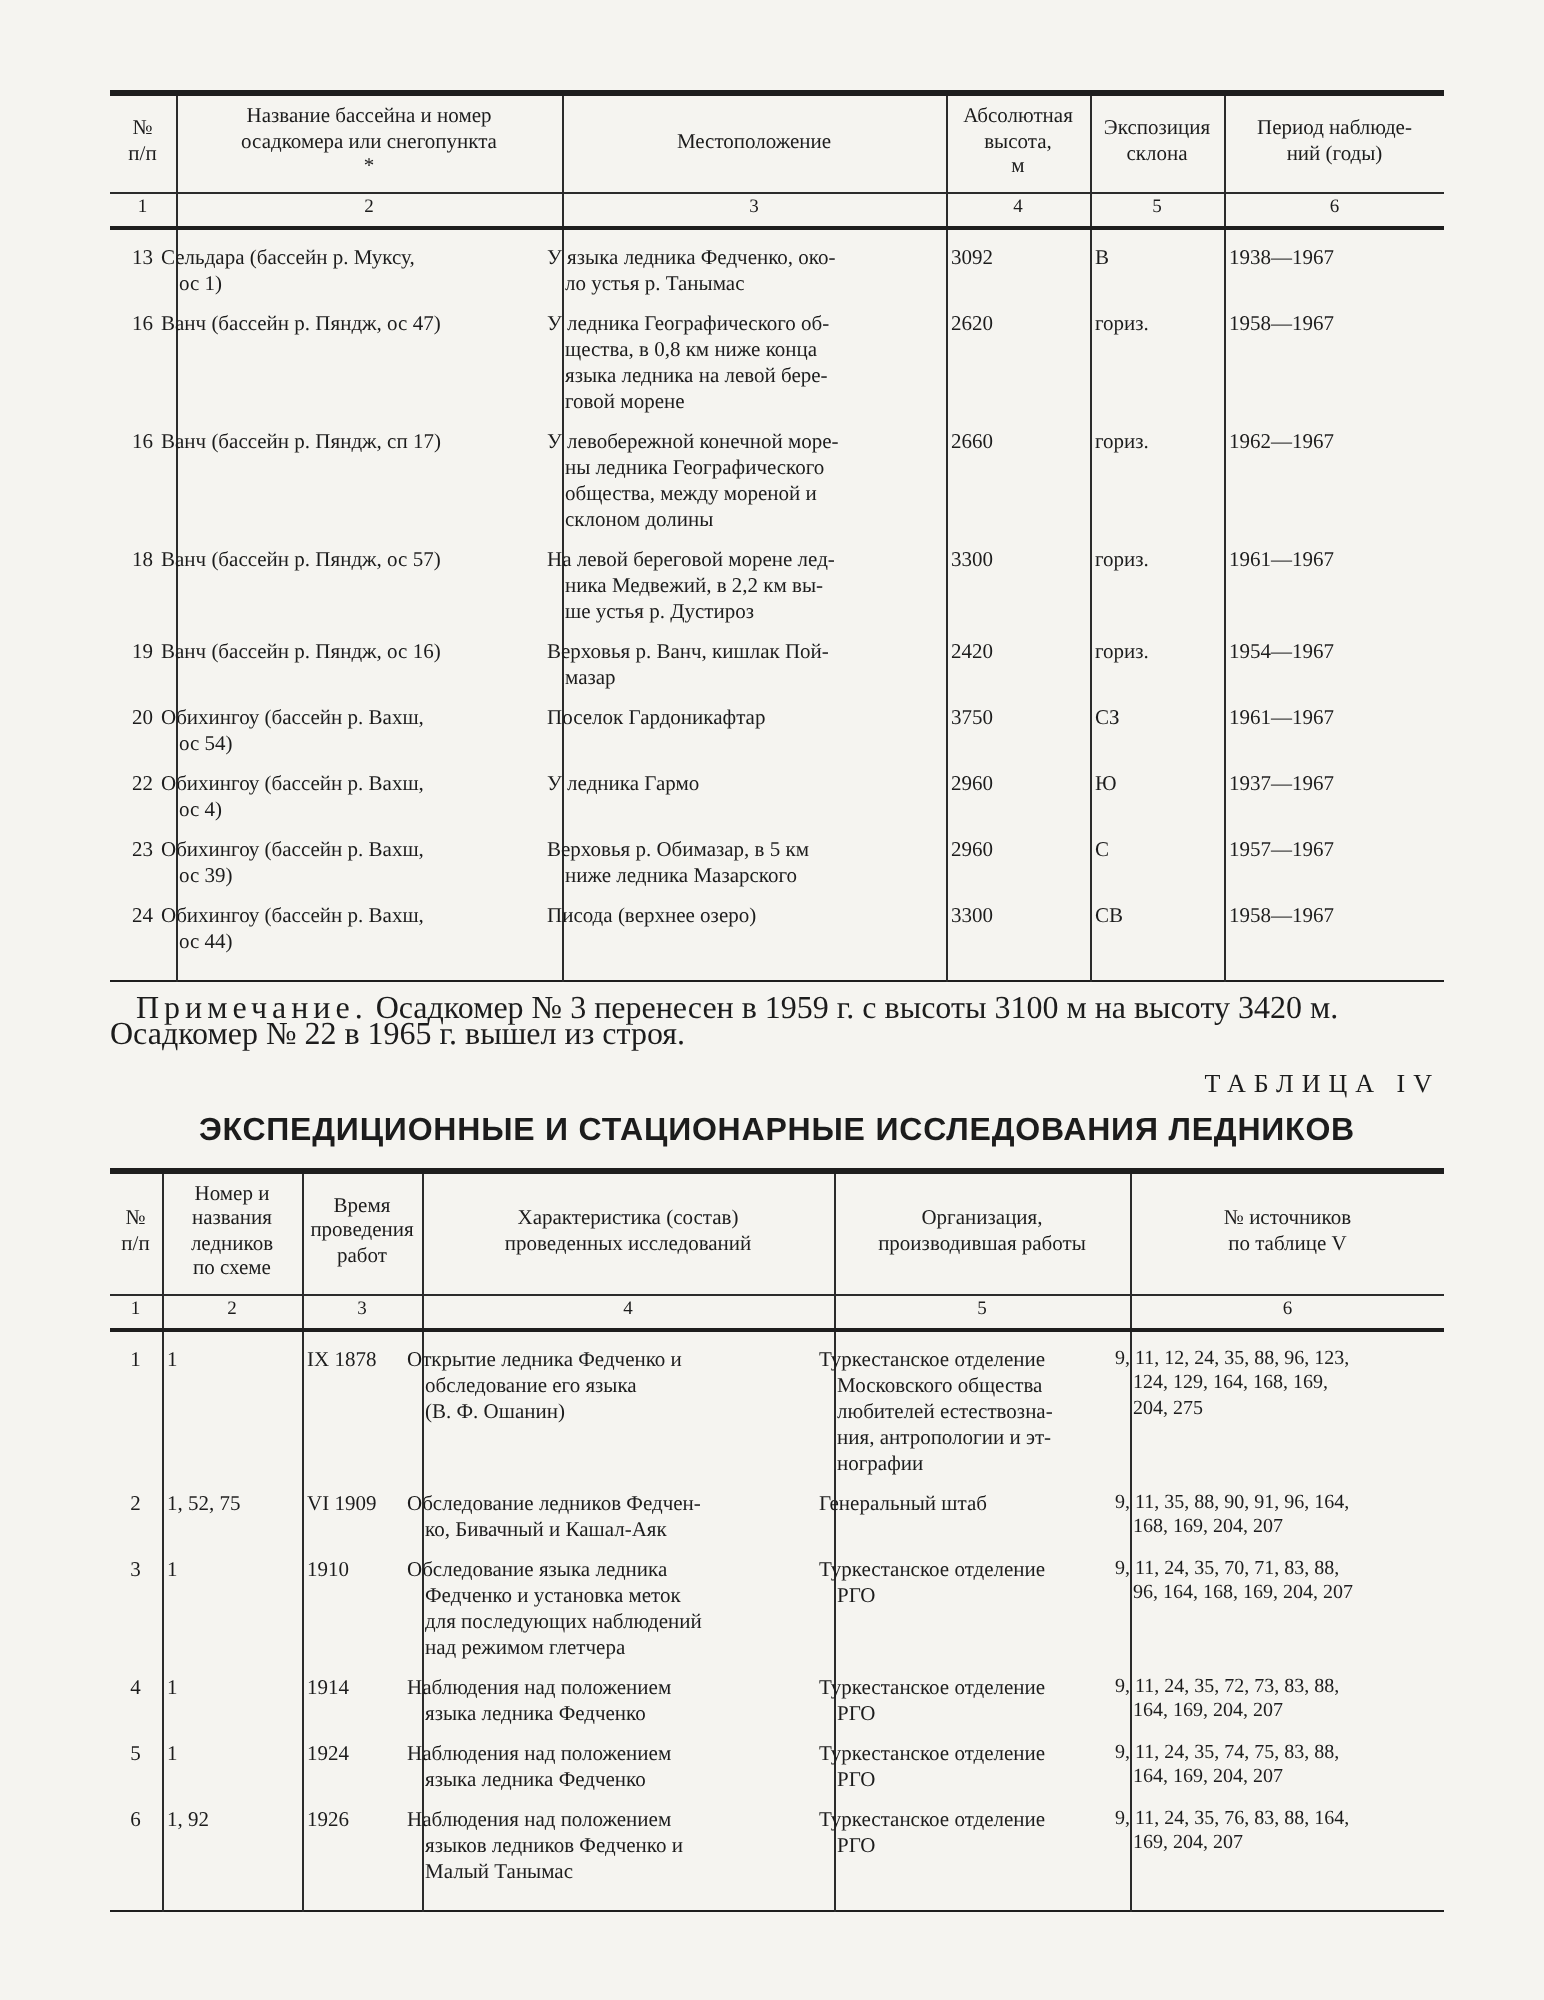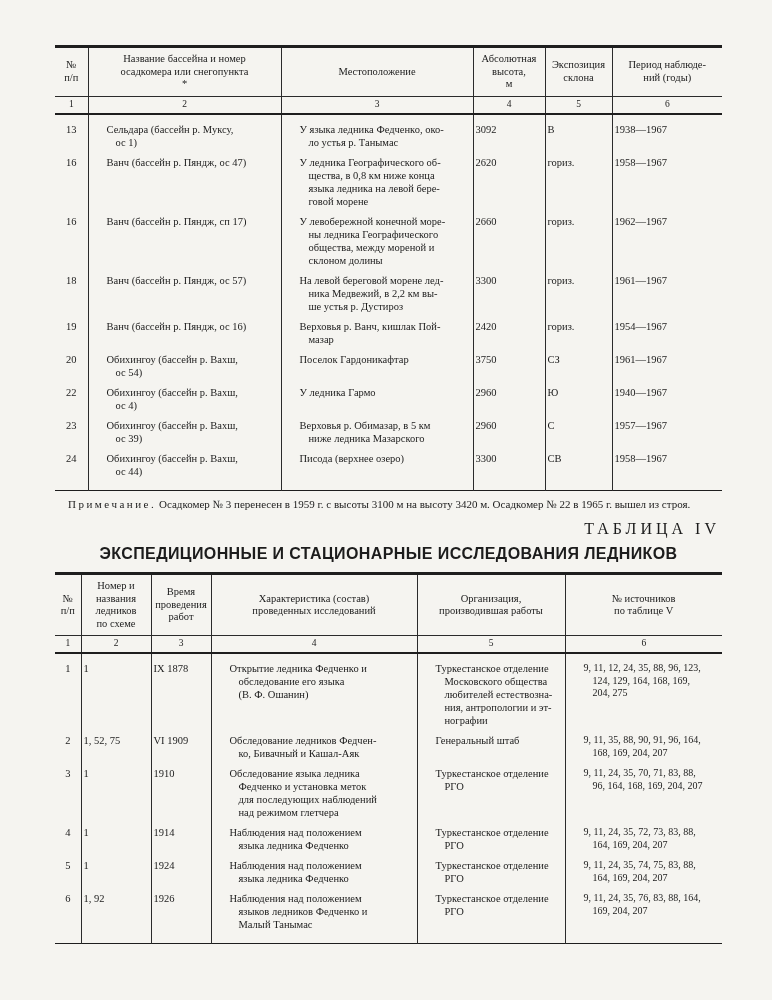--- a/index.html
+++ b/index.html
@@ -25,28 +25,28 @@
   tr.colnums td{
     border-top:1px solid #2b2b2b;
     border-bottom:2.5px solid #1e1e1e;
     text-align:center;font-size:9.5px;line-height:11px;padding:2px 0 3px;
   }
   td{vertical-align:top;font-size:10.5px;line-height:13px;padding:2px 3px 5px;}
   tr.first td{padding-top:8px;margin-top:21px;}
   tr.last td{padding-bottom:12px;}
   td.num{text-align:center;}
   td.ctr{text-align:left;white-space:pre-line;padding-left:2px;padding-right:2px;}
-  td.hang{white-space:pre-line;padding-left:27px;text-indent:-9px;}
+  td.hang{white-space:pre-line;padding-left:1px;text-indent:-9px;}
   .t2 td.src{font-size:10px;line-height:12.5px;}
 
-  .note{font-size:11px;line-height:13.5px;margin:7px 0 0;text-indent:13px;}
+  .note{font-size:16px;line-height:13.5px;margin:7px 0 0;text-indent:13px;}
   .note-label{letter-spacing:2.5px;}
 
   .table-label{
-    text-align:right;font-size:16px;letter-spacing:4px;
+    text-align:right;font-size:13px;letter-spacing:4px;
     margin:9px 2px 0 0;
   }
   .t2-title{
     text-align:center;
     font-family:"Liberation Sans","DejaVu Sans",sans-serif;
     font-weight:bold;font-size:16px;letter-spacing:0.4px;
     margin:7px 0 9px;
   }
 </style>
 </head>
@@ -148,21 +148,21 @@
       <td class="ctr">СЗ</td>
       <td class="ctr">1961—1967</td>
     </tr>
     <tr>
       <td class="num">22</td>
       <td class="hang">Обихингоу (бассейн р. Вахш,
 ос 4)</td>
       <td class="hang">У ледника Гармо</td>
       <td class="ctr">2960</td>
       <td class="ctr">Ю</td>
-      <td class="ctr">1940—1967</td>
+      <td class="ctr">1937—1967</td>
     </tr>
     <tr>
       <td class="num">23</td>
       <td class="hang">Обихингоу (бассейн р. Вахш,
 ос 39)</td>
       <td class="hang">Верховья р. Обимазар, в 5 км
 ниже ледника Мазарского</td>
       <td class="ctr">2960</td>
       <td class="ctr">С</td>
       <td class="ctr">1957—1967</td>

